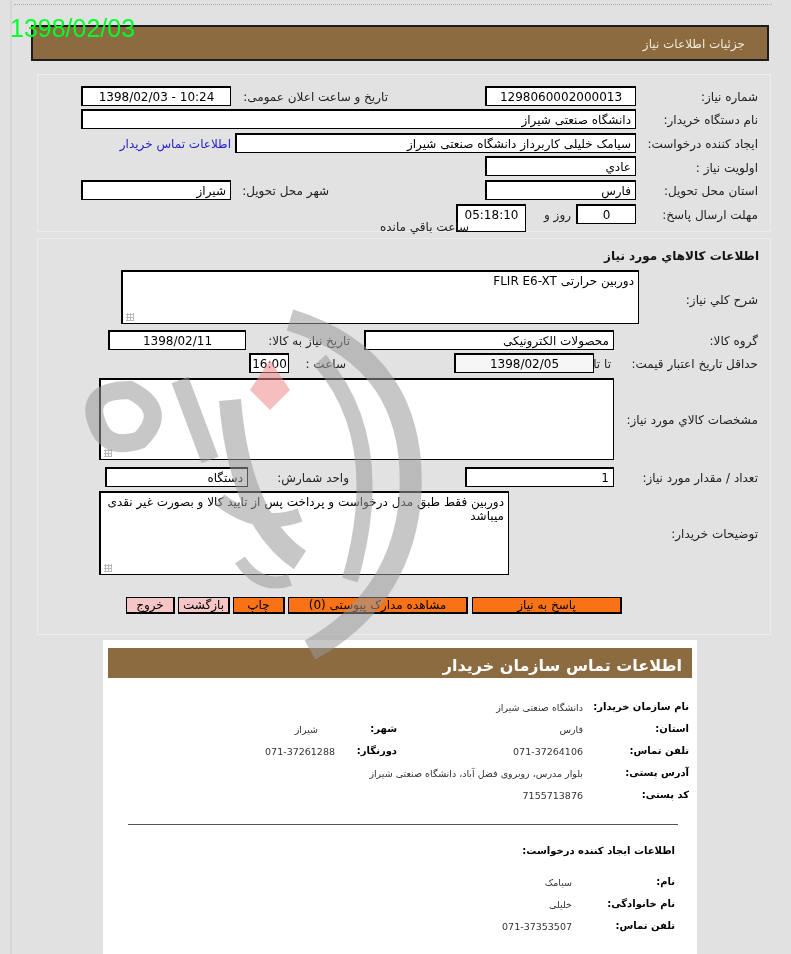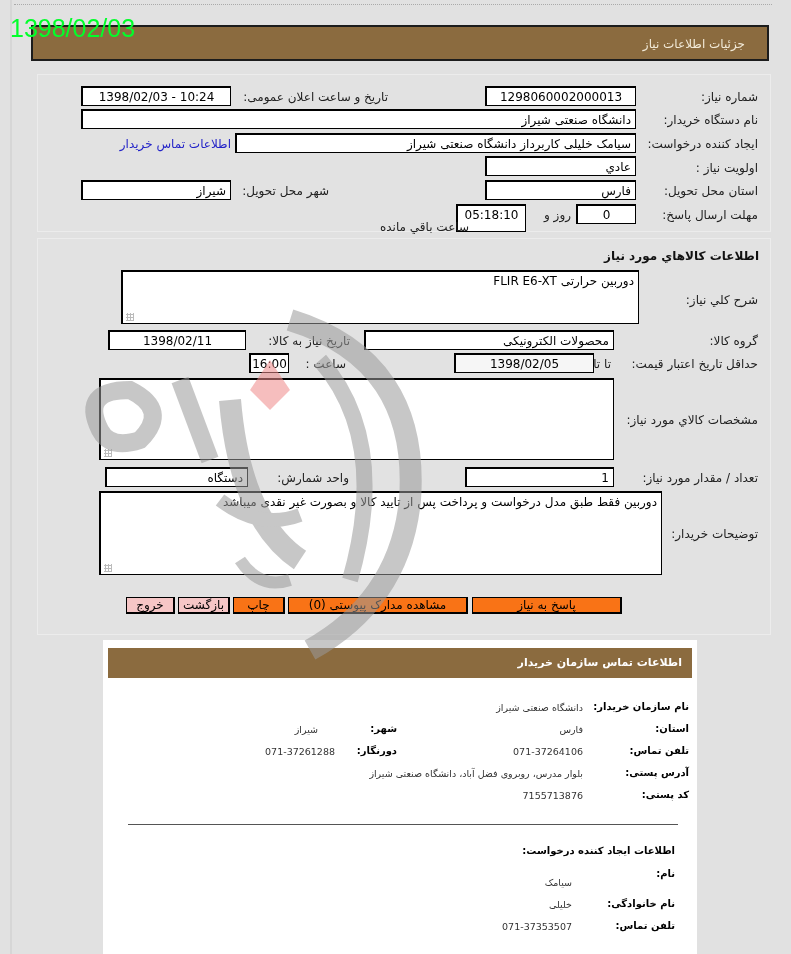--- a/index.html
+++ b/index.html
@@ -37,21 +37,21 @@
       border:1px solid #000; border-right-width:2px; border-bottom-width:2px;
       font-size:12px; text-align:center; line-height:14px; direction:rtl; cursor:pointer;
     }
     .btn.green { background:#f97316; }
     .btn.red { background:#f6c6c6; }
 
     .watermark { position:absolute; left:60px; top:300px; width:400px; height:360px; pointer-events:none; z-index:5; opacity:0.55; }
 
     .contact-card { position:absolute; left:103px; top:640px; width:594px; height:314px; background:#fff; }
     .contact-head { position:absolute; left:5px; top:8px; width:584px; height:30px; background:#8b6b3f; }
-    .contact-head .t { position:absolute; right:10px; top:8px; color:#fff; font-weight:bold; font-size:11px; direction:rtl; }
+    .contact-head .t { position:absolute; right:10px; top:8px; color:#fff; font-weight:bold; font-size:16px; direction:rtl; }
     .c-lbl { position:absolute; direction:rtl; font-weight:bold; font-size:10px; color:#000; white-space:nowrap; }
     .c-val { position:absolute; direction:rtl; font-size:9.5px; color:#333; white-space:nowrap; }
     .c-val.ltr { direction:ltr; }
     .c-divider { position:absolute; left:25px; top:184px; width:550px; height:1px; background:#555; }
   </style>
 </head>
 <body>
 
 <div class="topdots"></div>
 <div class="leftrule"></div>
@@ -119,21 +119,21 @@
   <span class="grip"></span>
 </div>
 
 <span class="lbl" style="right:33px; top:471px;">تعداد / مقدار مورد نیاز:</span>
 <div class="box" style="left:465px; top:467px; width:149px; height:20px;">1</div>
 
 <span class="lbl" style="right:442px; top:471px;">واحد شمارش:</span>
 <div class="box" style="left:105px; top:467px; width:143px; height:20px;">دستگاه</div>
 
 <span class="lbl" style="right:33px; top:527px;">توضیحات خریدار:</span>
-<div class="box textarea" style="left:99px; top:491px; width:563px; height:84px;">
+<div class="box textarea" style="left:99px; top:491px; width:410px; height:84px;">
   <span>دوربین فقط طبق مدل درخواست و پرداخت پس از تایید کالا و بصورت غیر نقدی میباشد</span>
   <span class="grip"></span>
 </div>
 
 <div class="btn green" style="left:472px; width:150px;">پاسخ به نیاز</div>
 <div class="btn green" style="left:288px; width:180px;">مشاهده مدارک پیوستی (0)</div>
 <div class="btn green" style="left:233px; width:52px;">چاپ</div>
 <div class="btn red" style="left:178px; width:52px;">بازگشت</div>
 <div class="btn red" style="left:126px; width:49px;">خروج</div>
 
@@ -169,21 +169,21 @@
   <span class="c-lbl" style="right:8px; top:127px;">آدرس پستی:</span>
   <span class="c-val" style="right:114px; top:128px;">بلوار مدرس، روبروی فضل آباد، دانشگاه صنعتی شیراز</span>
 
   <span class="c-lbl" style="right:8px; top:149px;">کد پستی:</span>
   <span class="c-val ltr" style="right:114px; top:150px;">7155713876</span>
 
   <div class="c-divider"></div>
 
   <span class="c-lbl" style="right:22px; top:205px;">اطلاعات ایجاد کننده درخواست:</span>
 
-  <span class="c-lbl" style="right:22px; top:228px;margin-left:36px;">نام:</span>
+  <span class="c-lbl" style="right:22px; top:236px;margin-left:36px;">نام:</span>
   <span class="c-val" style="right:125px; top:237px;">سیامک</span>
 
   <span class="c-lbl" style="right:22px; top:258px;">نام خانوادگی:</span>
   <span class="c-val" style="right:125px; top:259px;">خلیلی</span>
 
   <span class="c-lbl" style="right:22px; top:280px;">تلفن تماس:</span>
   <span class="c-val ltr" style="right:125px; top:281px;">071-37353507</span>
 </div>
 
 </body></html>

